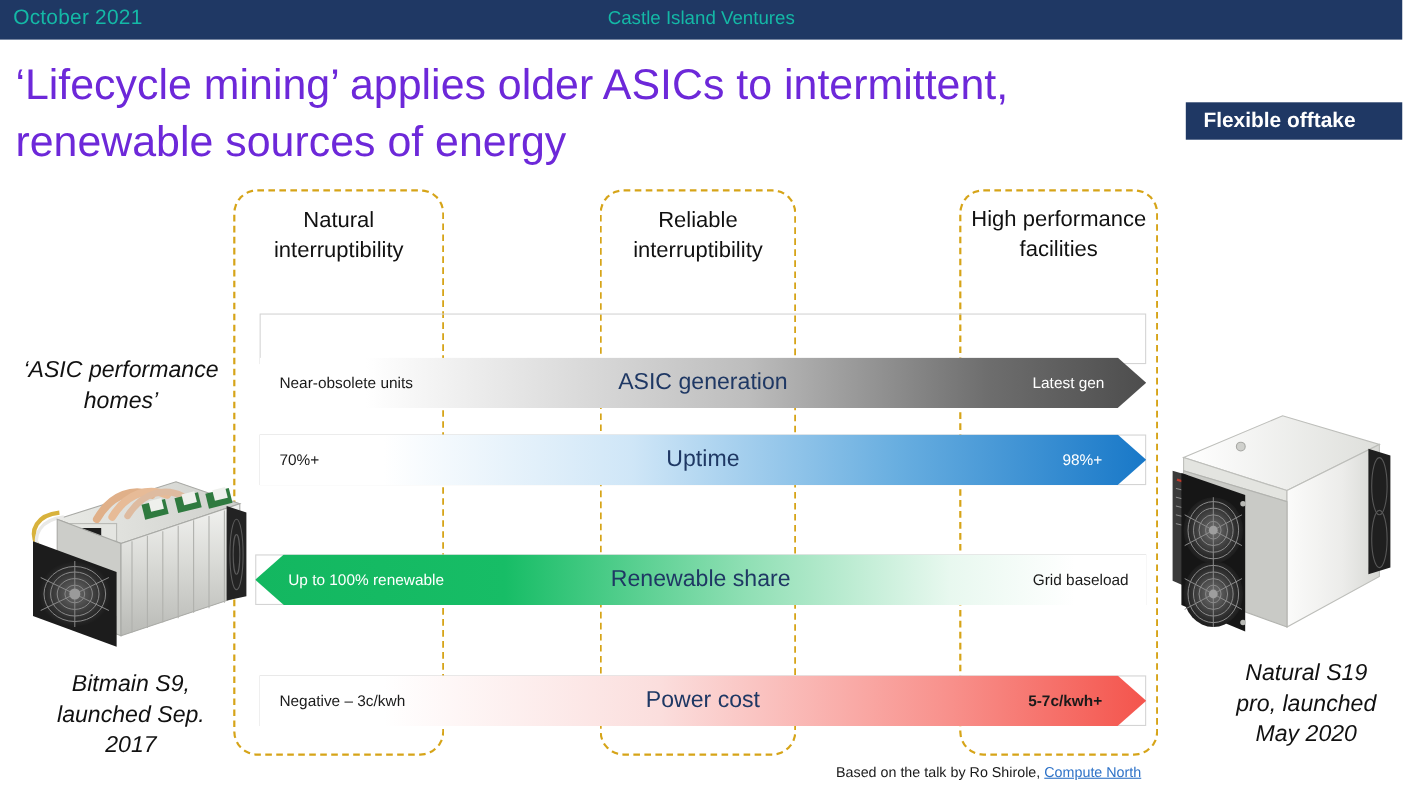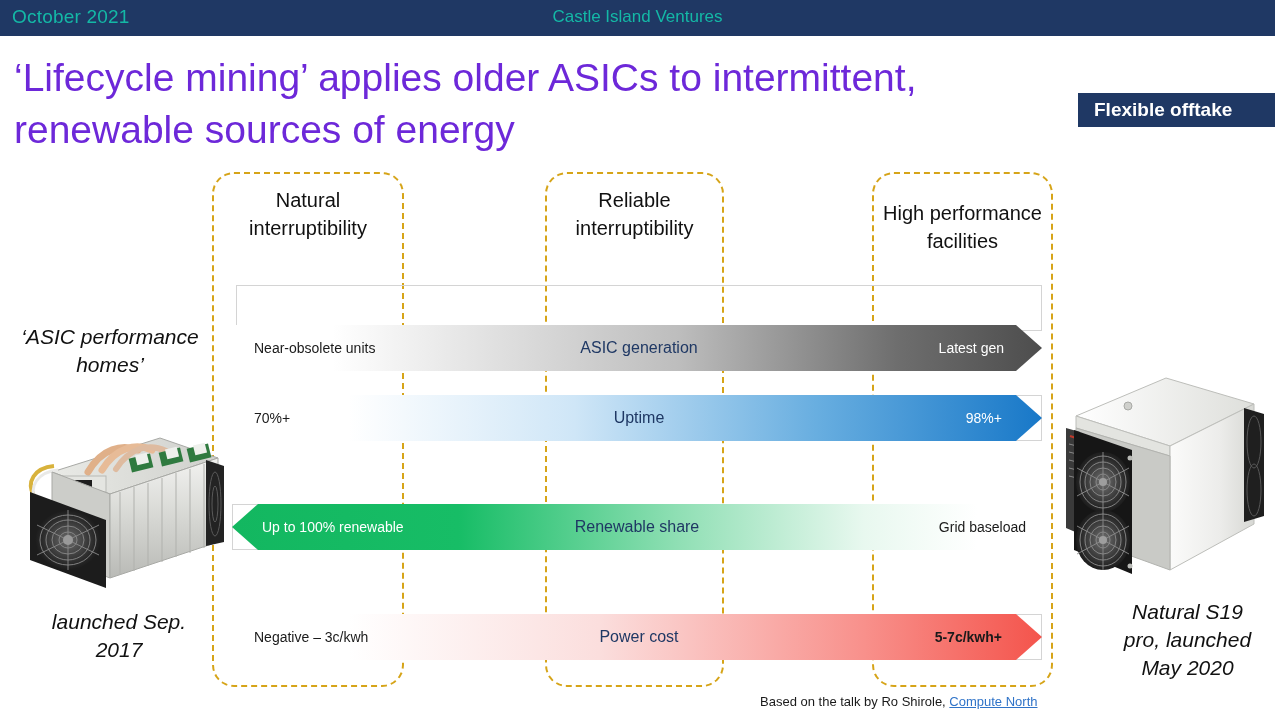--- a/index.html
+++ b/index.html
@@ -36,21 +36,21 @@
   .dashbox .cap{
     position:absolute;left:0;width:100%;text-align:center;
     font-size:20px;line-height:28px;color:#111;
   }
 
   
   .barrow{position:absolute;height:46px;}
   .bar-label{
     position:absolute;left:0;top:0;width:100%;height:100%;
     display:flex;align-items:center;justify-content:center;
-    font-size:16px;color:#1F3864;pointer-events:none;
+    font-size:21px;color:#1F3864;pointer-events:none;
   }
   .endcap{
     position:absolute;top:0;height:100%;display:flex;align-items:center;
     font-size:14px;pointer-events:none;
   }
   .endcap.left{left:18px;}
   .endcap.right{right:16px;}
   .dark{color:#1a1a1a;}
   .light{color:#ffffff;}
 
@@ -88,21 +88,21 @@
     <div>interruptibility</div>
   </div>
 </div>
 <div class="dashbox" style="left:545px;width:179px;">
   <div class="cap" style="top:12px;">
     <div>Reliable</div>
     <div>interruptibility</div>
   </div>
 </div>
 <div class="dashbox" style="left:872px;width:181px;">
-  <div class="cap" style="top:25px;">
+  <div class="cap" style="top:11px;">
     <div>High performance</div>
     <div>facilities</div>
   </div>
 </div>
 
 <div class="outline" style="left:236px;top:285px;width:806px;height:46px;"></div>
 <div class="barrow arrow-right" style="left:236px;top:285px;width:806px;background:linear-gradient(to right,#ffffff 0%,#ffffff 12%,#bdbdbd 55%,#6e6e6e 82%,#4d4d4d 100%);margin-top:40px;">
   <div class="endcap left dark">Near-obsolete units</div>
   <div class="bar-label">ASIC generation</div>
   <div class="endcap right light" style="right:38px;text-align:center;">Latest gen</div>
@@ -199,20 +199,21 @@
       <ellipse cx="58" cy="120" rx="9" ry="8"></ellipse>
       <line x1="58" y1="90" x2="58" y2="150"></line>
       <line x1="27" y1="105" x2="89" y2="135"></line>
       <line x1="27" y1="135" x2="89" y2="105"></line>
     </g>
     <circle cx="58" cy="120" r="5" fill="#9a9a9a"></circle>
   </svg>
 </div>
 
 <div class="side-cap" style="left:14px;top:608px;width:210px;">
+  <div>Bitmain S9,</div>
   <div>launched Sep.</div>
   <div>2017</div>
 </div>
 
 <div class="photo" style="left:1058px;top:358px;width:210px;height:236px;">
   <svg width="210" height="236" viewBox="0 0 210 236">
     <defs>
       <linearGradient id="s19face" x1="0" y1="0" x2="1" y2="0">
         <stop offset="0%" stop-color="#fbfbfa"></stop>
         <stop offset="60%" stop-color="#ececea"></stop>

